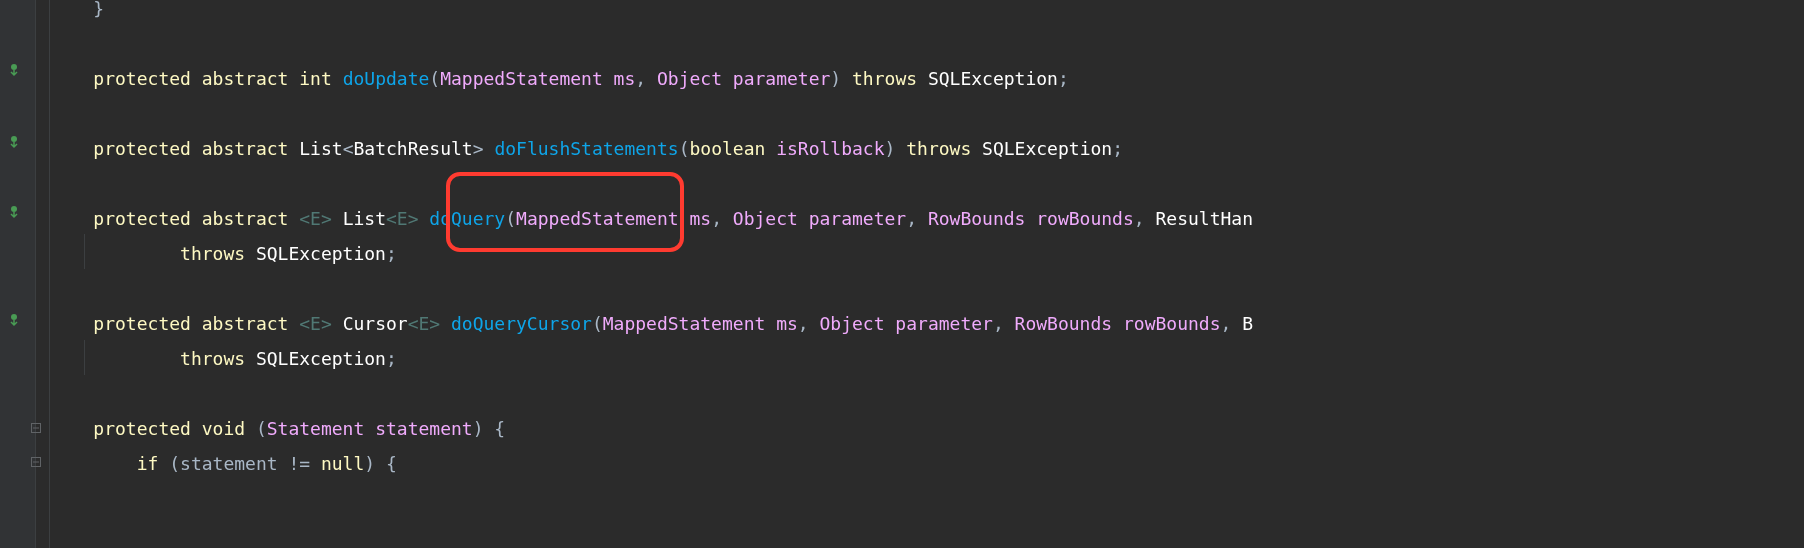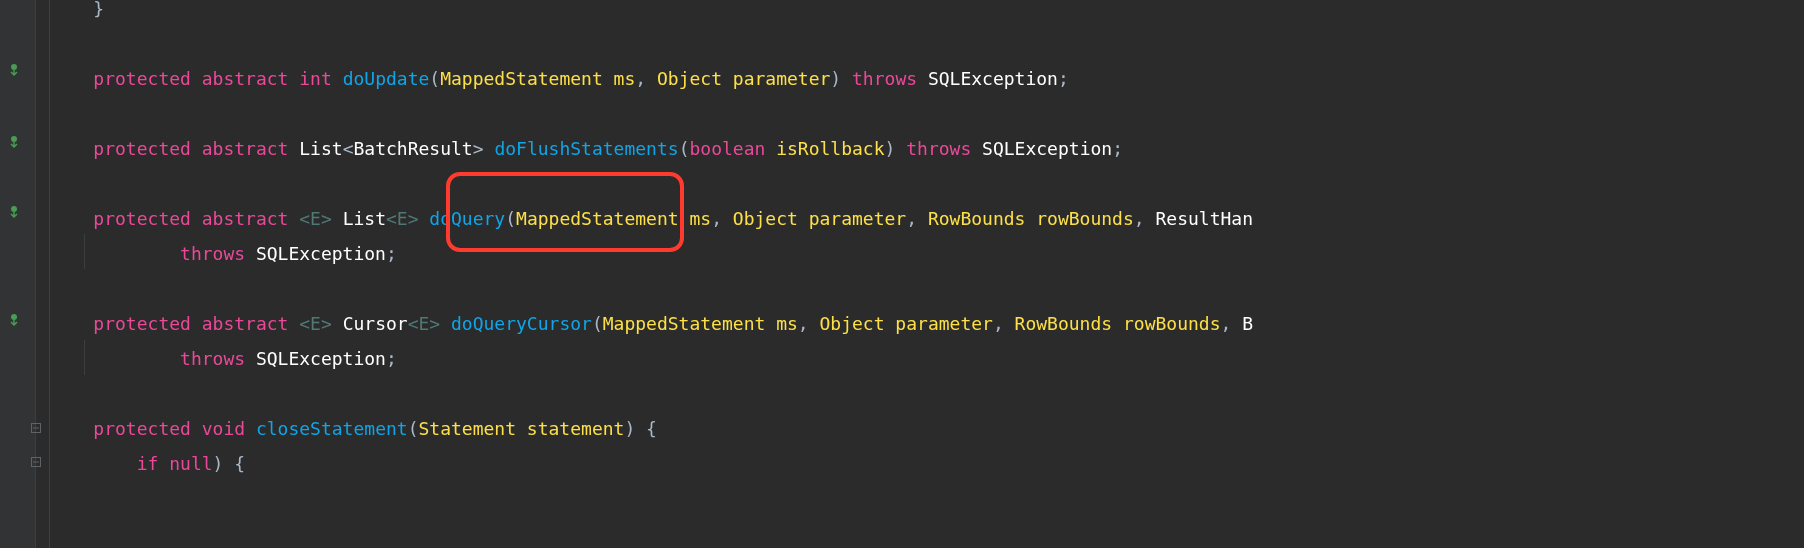--- a/index.html
+++ b/index.html
@@ -47,24 +47,24 @@
     top: 0;
     right: 0;
     padding-top: 0;
   }
   .line {
     white-space: pre;
     height: 35px;
     display: flex;
     align-items: center;
   }
-  .k-mod { color: #ec4899; }   
+  .k-mod { color: #fef9c3; }   
   .k-type { color: #ffffff; }  
   .method { color: #0ea5e9; font-weight: 500; }
-  .param { color: #fde047; }
+  .param { color: #f0abfc; }
   .punct { color: #a9b7c6; }
   .generic { color: #507874; } 
   .highlight-box {
     position: absolute;
     border: 4px solid #ff3b30;
     border-radius: 14px;
     pointer-events: none;
     z-index: 50;
   }
   .indent-guide {
@@ -137,21 +137,21 @@
       <div class="line"><span class="punct">&nbsp;&nbsp;&nbsp;&nbsp;</span><span class="k-mod">protected </span><span class="k-mod">abstract </span><span class="k-mod">int </span><span class="method">doUpdate</span><span class="punct">(</span><span class="param">MappedStatement ms</span><span class="punct">, </span><span class="param">Object parameter</span><span class="punct">) </span><span class="k-mod">throws </span><span class="k-type">SQLException</span><span class="punct">;</span></div>
       <div class="line"><span class="punct"></span></div>
       <div class="line"><span class="punct">&nbsp;&nbsp;&nbsp;&nbsp;</span><span class="k-mod">protected </span><span class="k-mod">abstract </span><span class="k-type">List</span><span class="punct">&lt;</span><span class="k-type">BatchResult</span><span class="punct">&gt; </span><span class="method">doFlushStatements</span><span class="punct">(</span><span class="k-mod">boolean </span><span class="param">isRollback</span><span class="punct">) </span><span class="k-mod">throws </span><span class="k-type">SQLException</span><span class="punct">;</span></div>
       <div class="line"><span class="punct"></span></div>
       <div class="line"><span class="punct">&nbsp;&nbsp;&nbsp;&nbsp;</span><span class="k-mod">protected </span><span class="k-mod">abstract </span><span class="generic">&lt;E&gt;</span><span class="k-type"> List</span><span class="generic">&lt;E&gt;</span><span class="punct"> </span><span class="method">doQuery</span><span class="punct">(</span><span class="param">MappedStatement ms</span><span class="punct">, </span><span class="param">Object parameter</span><span class="punct">, </span><span class="param">RowBounds rowBounds</span><span class="punct">, </span><span class="k-type">ResultHan</span></div>
       <div class="line"><span class="punct">&nbsp;&nbsp;&nbsp;&nbsp;&nbsp;&nbsp;&nbsp;&nbsp;&nbsp;&nbsp;&nbsp;&nbsp;</span><span class="k-mod">throws </span><span class="k-type">SQLException</span><span class="punct">;</span></div>
       <div class="line"><span class="punct"></span></div>
       <div class="line"><span class="punct">&nbsp;&nbsp;&nbsp;&nbsp;</span><span class="k-mod">protected </span><span class="k-mod">abstract </span><span class="generic">&lt;E&gt;</span><span class="k-type"> Cursor</span><span class="generic">&lt;E&gt;</span><span class="punct"> </span><span class="method">doQueryCursor</span><span class="punct">(</span><span class="param">MappedStatement ms</span><span class="punct">, </span><span class="param">Object parameter</span><span class="punct">, </span><span class="param">RowBounds rowBounds</span><span class="punct">, </span><span class="k-type">B</span></div>
       <div class="line"><span class="punct">&nbsp;&nbsp;&nbsp;&nbsp;&nbsp;&nbsp;&nbsp;&nbsp;&nbsp;&nbsp;&nbsp;&nbsp;</span><span class="k-mod">throws </span><span class="k-type">SQLException</span><span class="punct">;</span></div>
       <div class="line"><span class="punct"></span></div>
-      <div class="line"><span class="punct">&nbsp;&nbsp;&nbsp;&nbsp;</span><span class="k-mod">protected </span><span class="k-mod">void </span><span class="method">closeStatement</span><span class="punct">(</span><span class="param">Statement statement</span><span class="punct">) {</span></div>
-      <div class="line"><span class="punct">&nbsp;&nbsp;&nbsp;&nbsp;&nbsp;&nbsp;&nbsp;&nbsp;</span><span class="k-mod">if </span><span class="k-mod">null</span><span class="punct">) {</span></div>
+      <div class="line"><span class="punct">&nbsp;&nbsp;&nbsp;&nbsp;</span><span class="k-mod">protected </span><span class="k-mod">void </span><span class="punct">(</span><span class="param">Statement statement</span><span class="punct">) {</span></div>
+      <div class="line"><span class="punct">&nbsp;&nbsp;&nbsp;&nbsp;&nbsp;&nbsp;&nbsp;&nbsp;</span><span class="k-mod">if </span><span class="punct">(statement != </span><span class="k-mod">null</span><span class="punct">) {</span></div>
     </div>
 </div>
 
 <div class="highlight-box" id="hl-box" style="left: 446px; top: 172px; width: 238px; height: 80px;"></div>
 
 <div class="indent-guide2" style="top: 234px; height: 35px;"></div>
 <div class="indent-guide2" style="top: 340px; height: 35px;"></div>
 
 </body></html>

